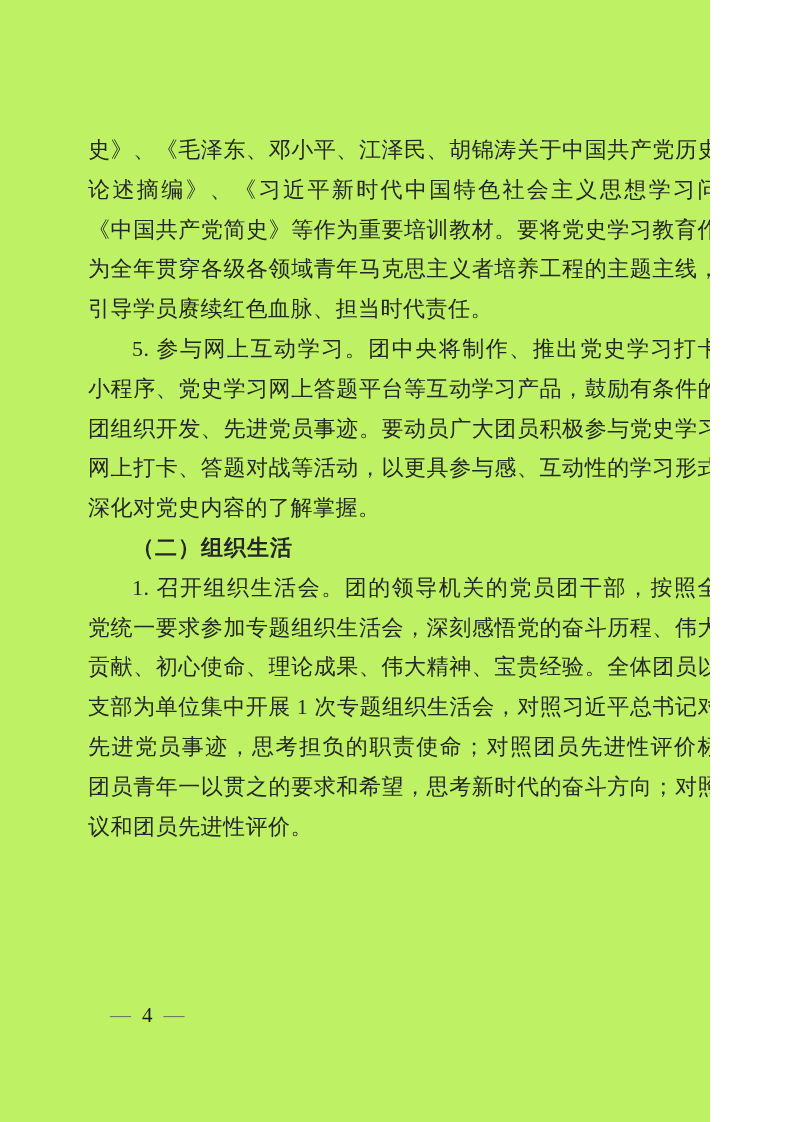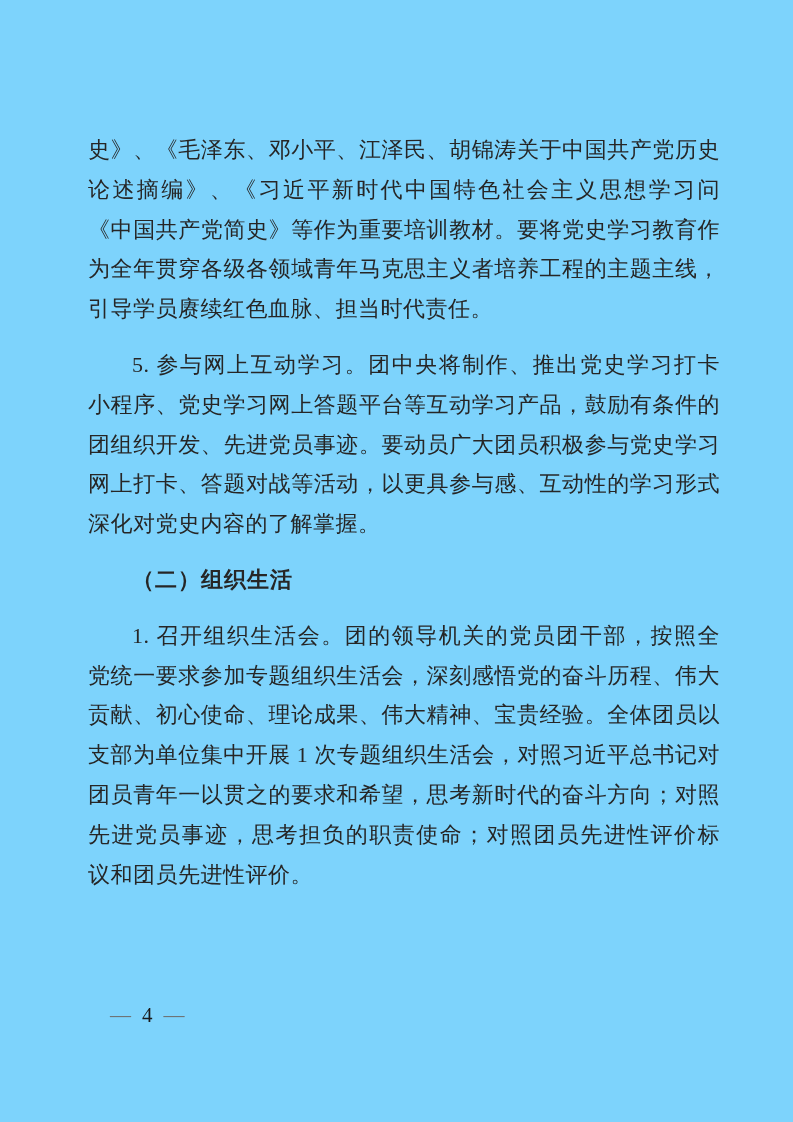--- a/index.html
+++ b/index.html
@@ -7,23 +7,23 @@
     padding: 0;
   }
   body {
     width: 793px;
     height: 1122px;
     background: #ffffff;
     font-family: "Liberation Serif", serif;
   }
   .page {
     position: relative;
-    width: 793px;
+    width: 710px;
     height: 1122px;
-    background: #7dd3fc;
+    background: #bef264;
     overflow: hidden;
   }
   .doc-body {
     position: absolute;
     left: 88px;
     top: 130px;
     width: 632px;
     color: #262626;
     font-size: 22px;
     line-height: 39.8px;
@@ -35,21 +35,20 @@
   }
   .line {
     height: 39.8px;
     overflow: hidden;
     text-align: justify;
     text-align-last: justify;
     white-space: normal;
   }
   .line.indent {
     text-indent: 44px;
-    margin-top: 16px;
   }
   .line.para-last {
     text-align: right;
     text-align-last: left;
   }
   .para.heading .line {
     font-weight: bold;
     text-align: right;
     text-align-last: left;
     letter-spacing: 1px;
@@ -92,21 +91,21 @@
         <div class="line para-last">深化对党史内容的了解掌握。</div>
       </div>
       <div class="para heading">
         <div class="line indent para-last">（二）组织生活</div>
       </div>
       <div class="para body">
         <div class="line indent">1. 召开组织生活会。团的领导机关的党员团干部，按照全</div>
         <div class="line">党统一要求参加专题组织生活会，深刻感悟党的奋斗历程、伟大</div>
         <div class="line">贡献、初心使命、理论成果、伟大精神、宝贵经验。全体团员以</div>
         <div class="line">支部为单位集中开展 1 次专题组织生活会，对照习近平总书记对</div>
+        <div class="line">先进党员事迹，思考担负的职责使命；对照团员先进性评价标</div>
         <div class="line">团员青年一以贯之的要求和希望，思考新时代的奋斗方向；对照</div>
-        <div class="line">先进党员事迹，思考担负的职责使命；对照团员先进性评价标</div>
         <div class="line para-last">议和团员先进性评价。</div>
       </div>
     </div>
   <div class="footer">
     <span class="dash">—</span><span class="pagenum">4</span><span class="dash">—</span>
   </div>
 </div>
 
 </body></html>

